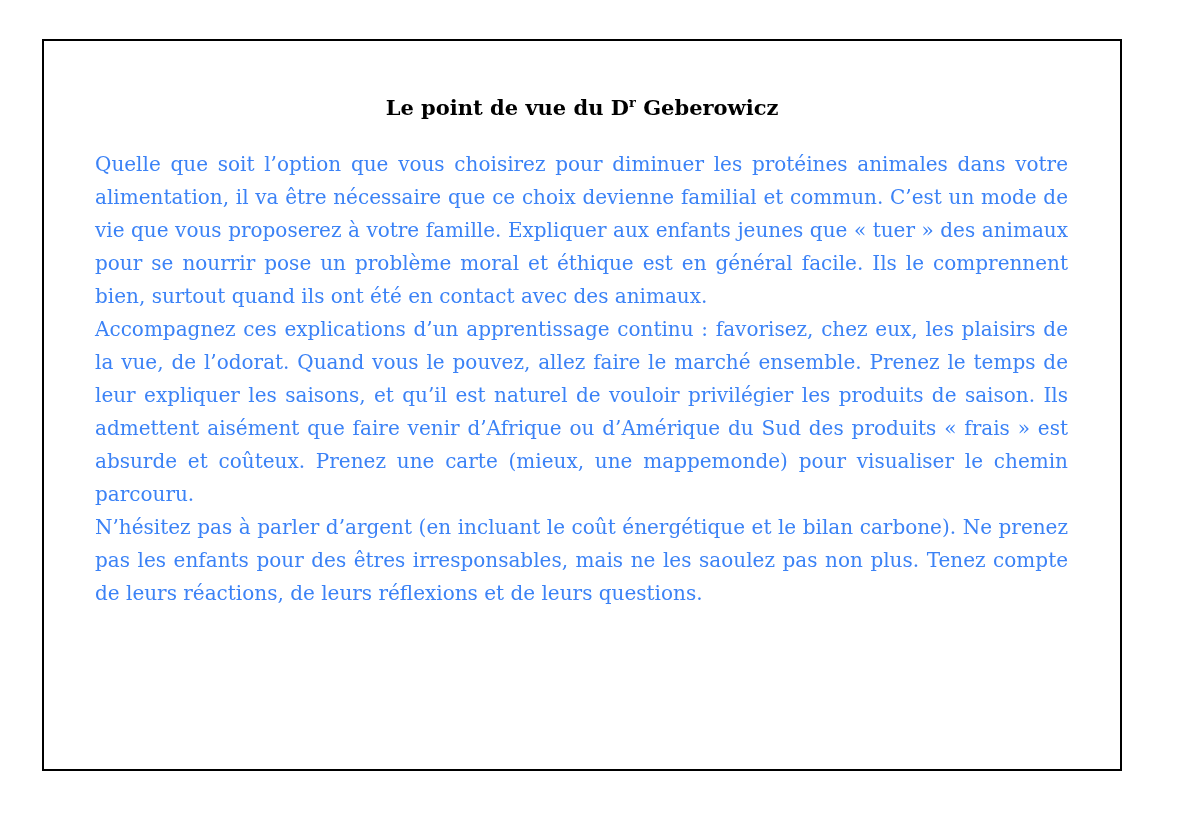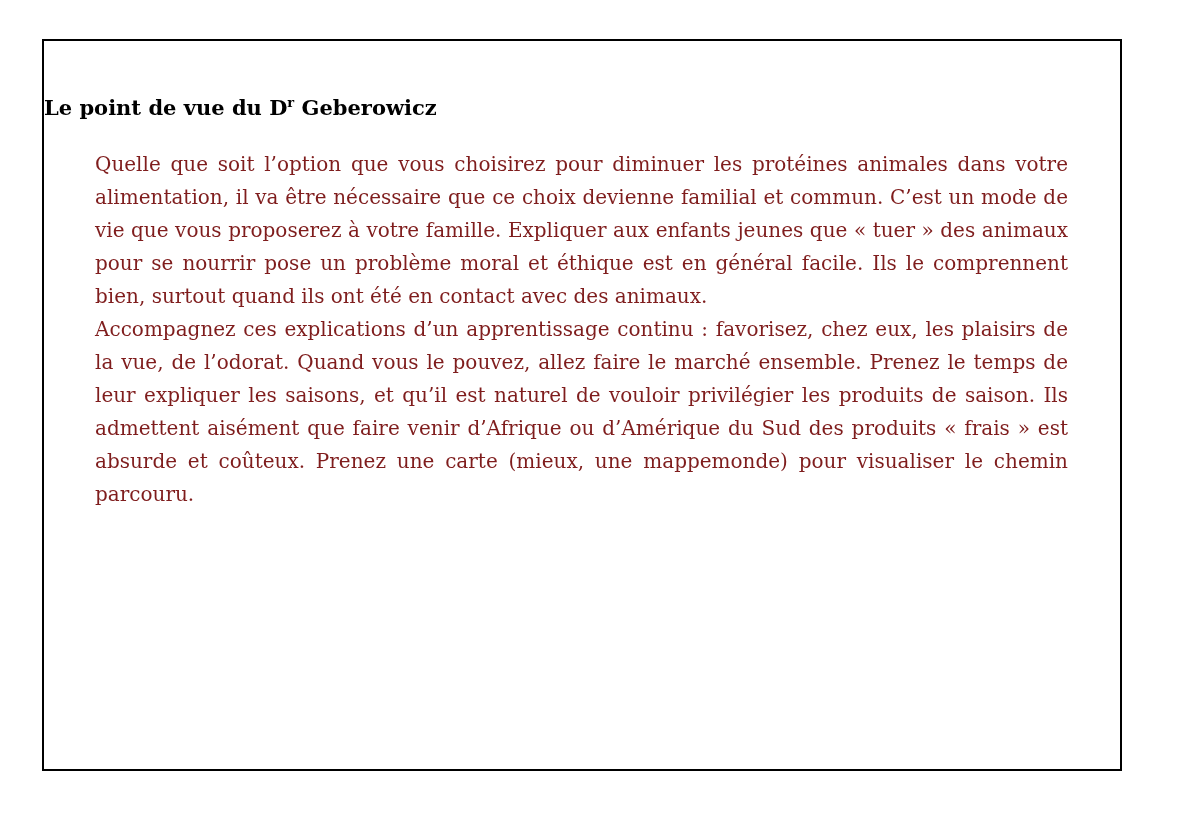--- a/index.html
+++ b/index.html
@@ -20,48 +20,49 @@
     top: 39px;
     width: 1080px;
     height: 732px;
     border: 2px solid #000000;
     box-sizing: border-box;
     background: #ffffff;
   }
   .title {
     margin: 0;
     padding-top: 55px;
-    text-align: left;
+    text-align: center;
     font-family: "DejaVu Serif", serif;
     font-weight: bold;
     font-size: 21px;
     line-height: 24px;
     color: #000000;
   }
   .title sup {
     font-size: 13px;
     vertical-align: super;
     line-height: 0;
   }
   .body-text {
     padding: 28px 52px 0 51px;
     font-family: "DejaVu Serif", serif;
     font-size: 20px;
     line-height: 33px;
-    color: #7f1d1d;
+    color: #3b82f6;
     text-align: justify;
   }
   .body-text p {
     margin: 0;
   }
 </style>
 </head>
 <body>
 
 <div class="page">
   <div class="frame">
     <h1 class="title"><span>Le point de vue du D</span><sup>r</sup><span> Geberowicz</span></h1>
     <div class="body-text">
       <p>Quelle que soit l’option que vous choisirez pour diminuer les protéines animales dans votre alimentation, il va être nécessaire que ce choix devienne familial et commun. C’est un mode de vie que vous proposerez à votre famille. Expliquer aux enfants jeunes que «&nbsp;tuer&nbsp;» des animaux pour se nourrir pose un problème moral et éthique est en général facile. Ils le comprennent bien, surtout quand ils ont été en contact avec des animaux.</p>
       <p>Accompagnez ces explications d’un apprentissage continu&nbsp;: favorisez, chez eux, les plaisirs de la vue, de l’odorat. Quand vous le pouvez, allez faire le marché ensemble. Prenez le temps de leur expliquer les saisons, et qu’il est naturel de vouloir privilégier les produits de saison. Ils admettent aisément que faire venir d’Afrique ou d’Amérique du Sud des produits «&nbsp;frais&nbsp;» est absurde et coûteux. Prenez une carte (mieux, une mappemonde) pour visualiser le chemin parcouru.</p>
+      <p>N’hésitez pas à parler d’argent (en incluant le coût énergétique et le bilan carbone). Ne prenez pas les enfants pour des êtres irresponsables, mais ne les saoulez pas non plus. Tenez compte de leurs réactions, de leurs réflexions et de leurs questions.</p>
     </div>
   </div>
 </div>
 
 </body></html>

